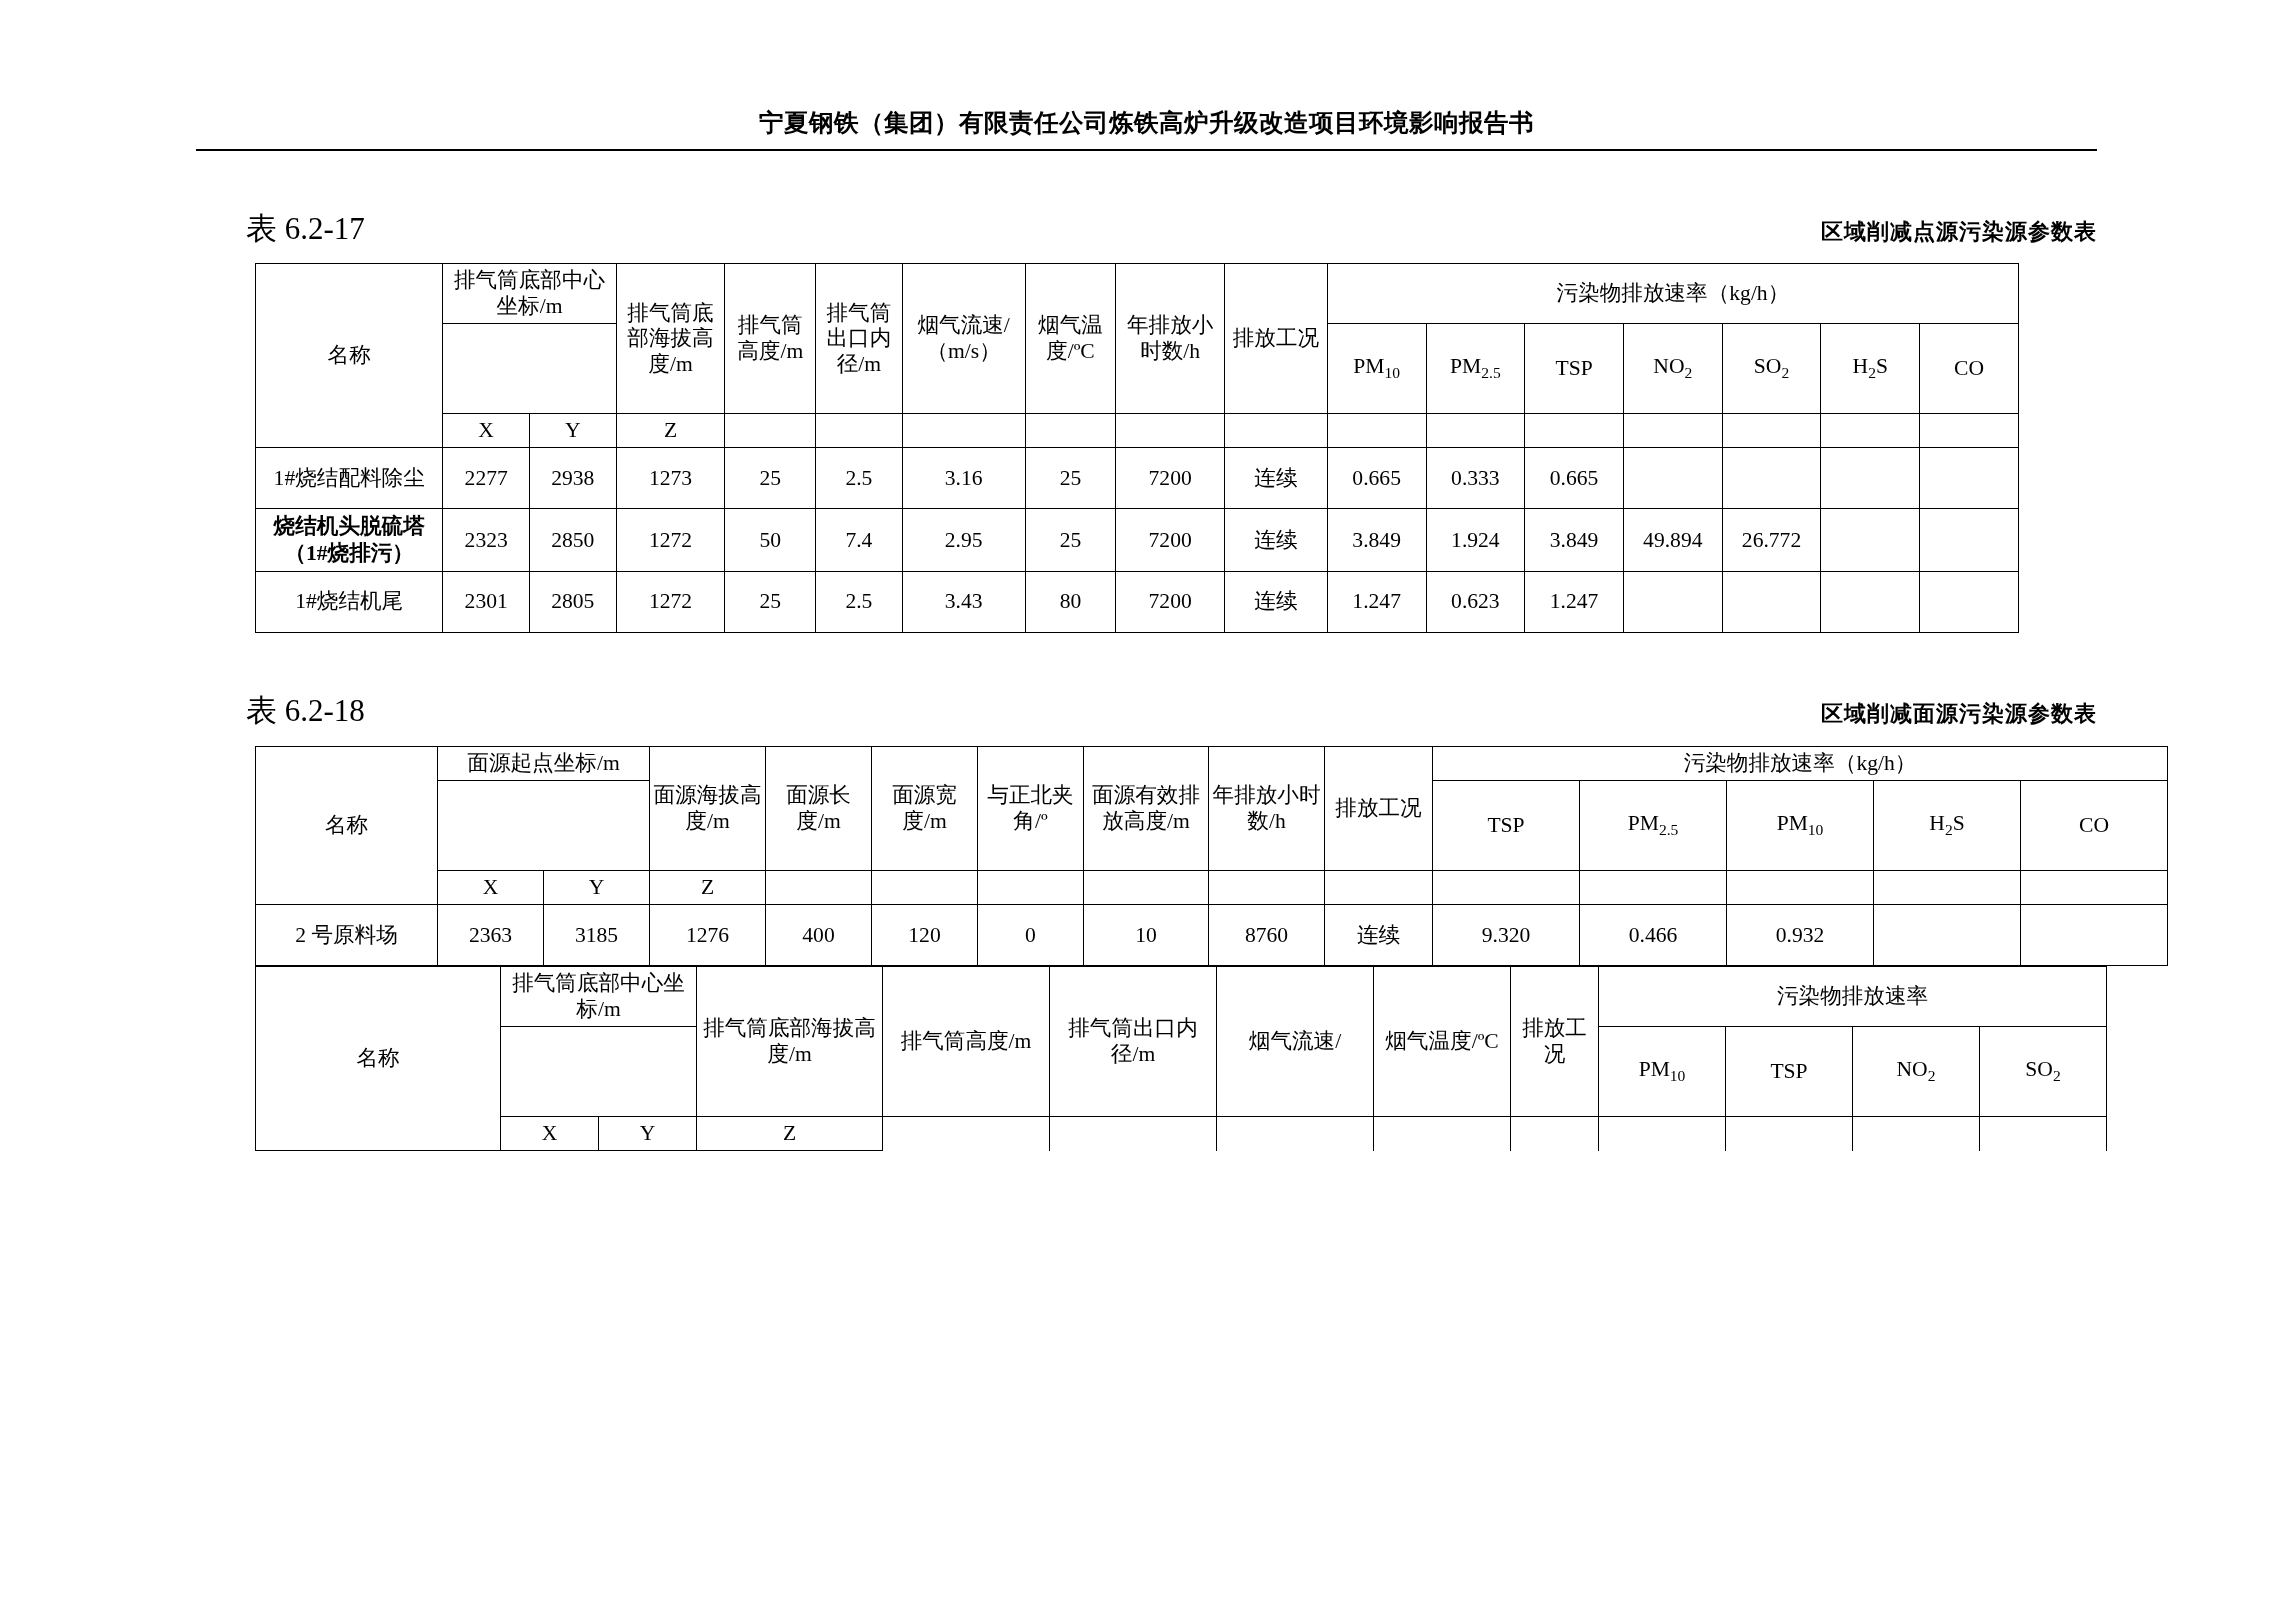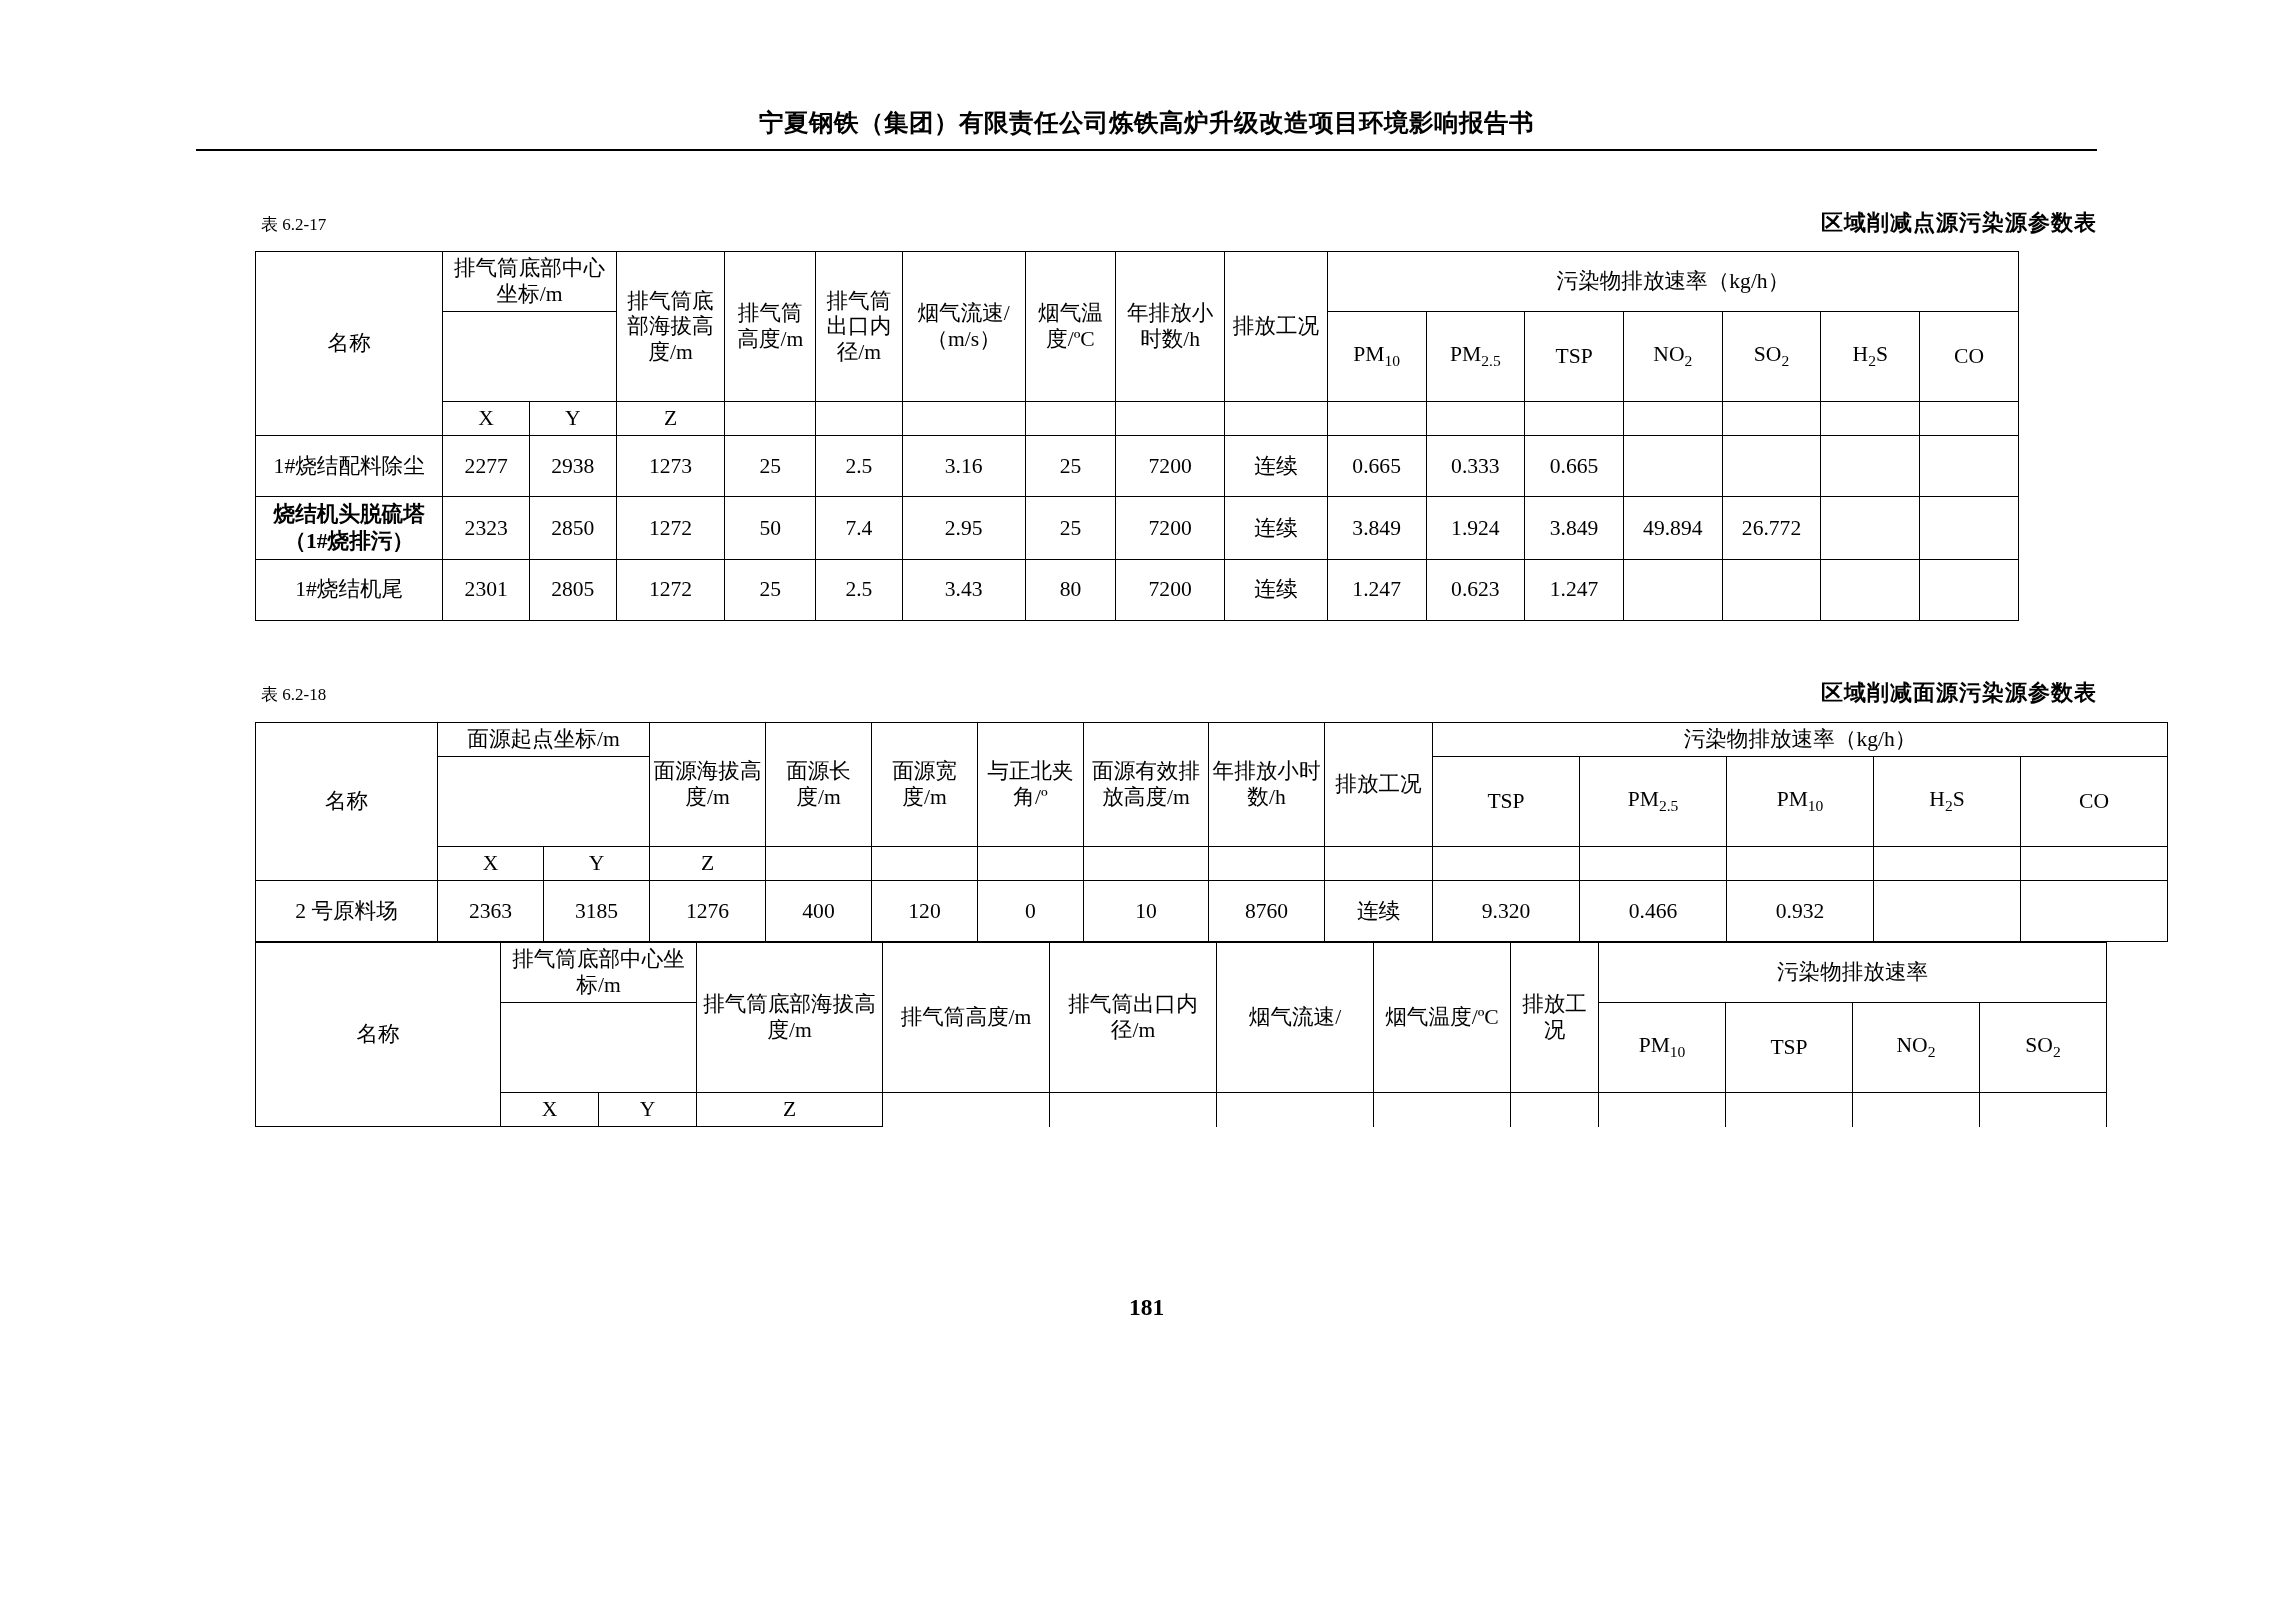--- a/index.html
+++ b/index.html
@@ -44,22 +44,22 @@
     position: relative;
   }
 
   .table-caption-row {
     display: flex;
     align-items: baseline;
     margin-top: 57px;
     margin-bottom: 13.7px;
   }
   .caption-label {
-    font-size: 17px;
-    margin-left: 65px;
+    font-size: 31px;
+    margin-left: 50px;
     white-space: nowrap;
   }
   .caption-title {
     font-size: 22px;
     font-weight: bold;
     flex: 1;
     text-align: right;
     margin-left: -118px;
     letter-spacing: 1px;
   }
@@ -368,15 +368,14 @@
           <td style="border-top:none;border-bottom:none;"></td>
           <td style="border-top:none;border-bottom:none;"></td>
           <td style="border-top:none;border-bottom:none;"></td>
           <td style="border-top:none;border-bottom:none;"></td>
         </tr>
       </thead>
     </table>
 
   </div>
 
-  <div class="pagenum">181</div>
 </div>
 
 
 </body></html>

